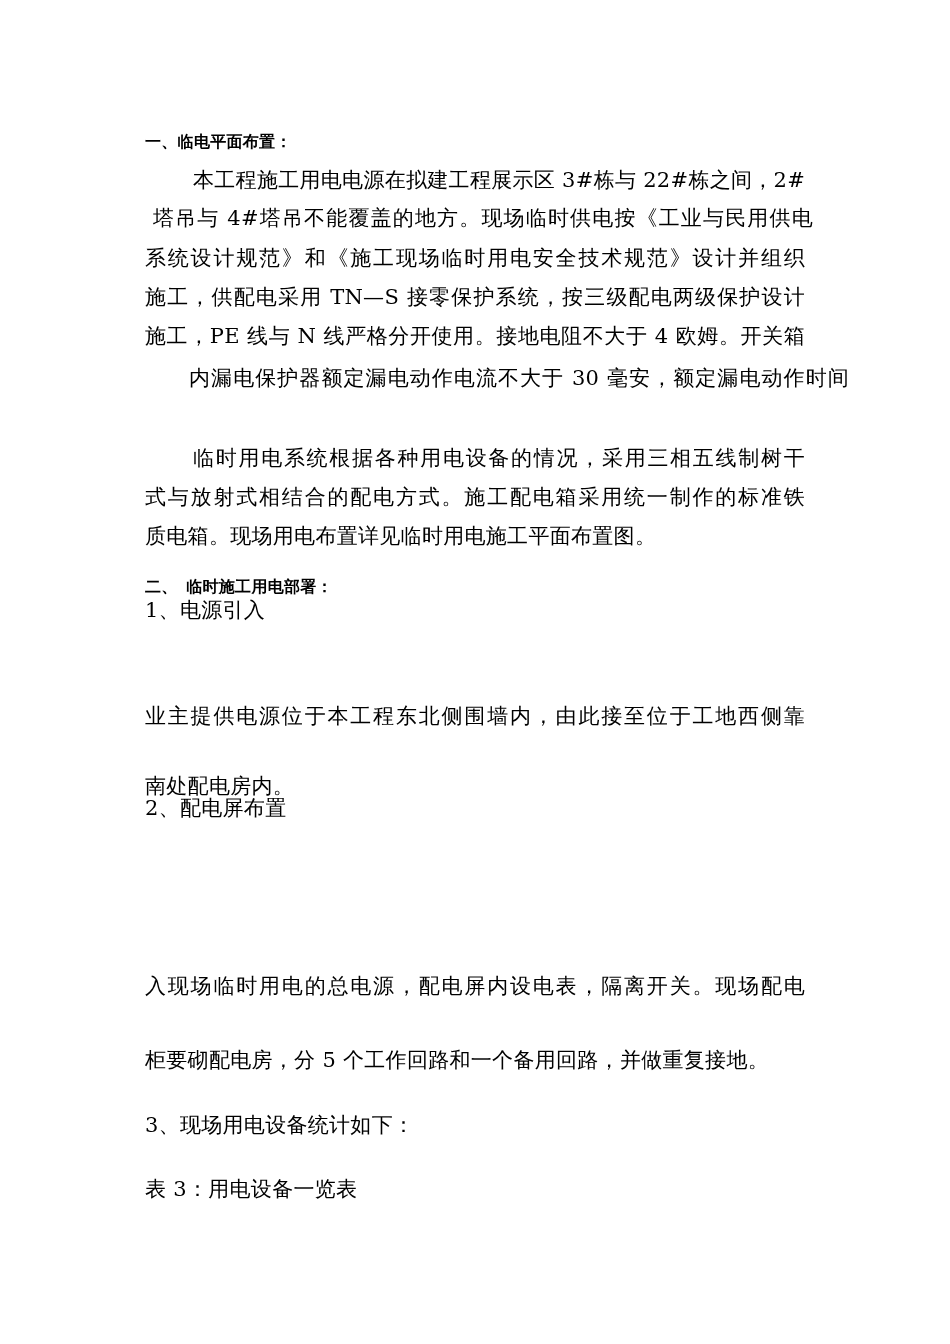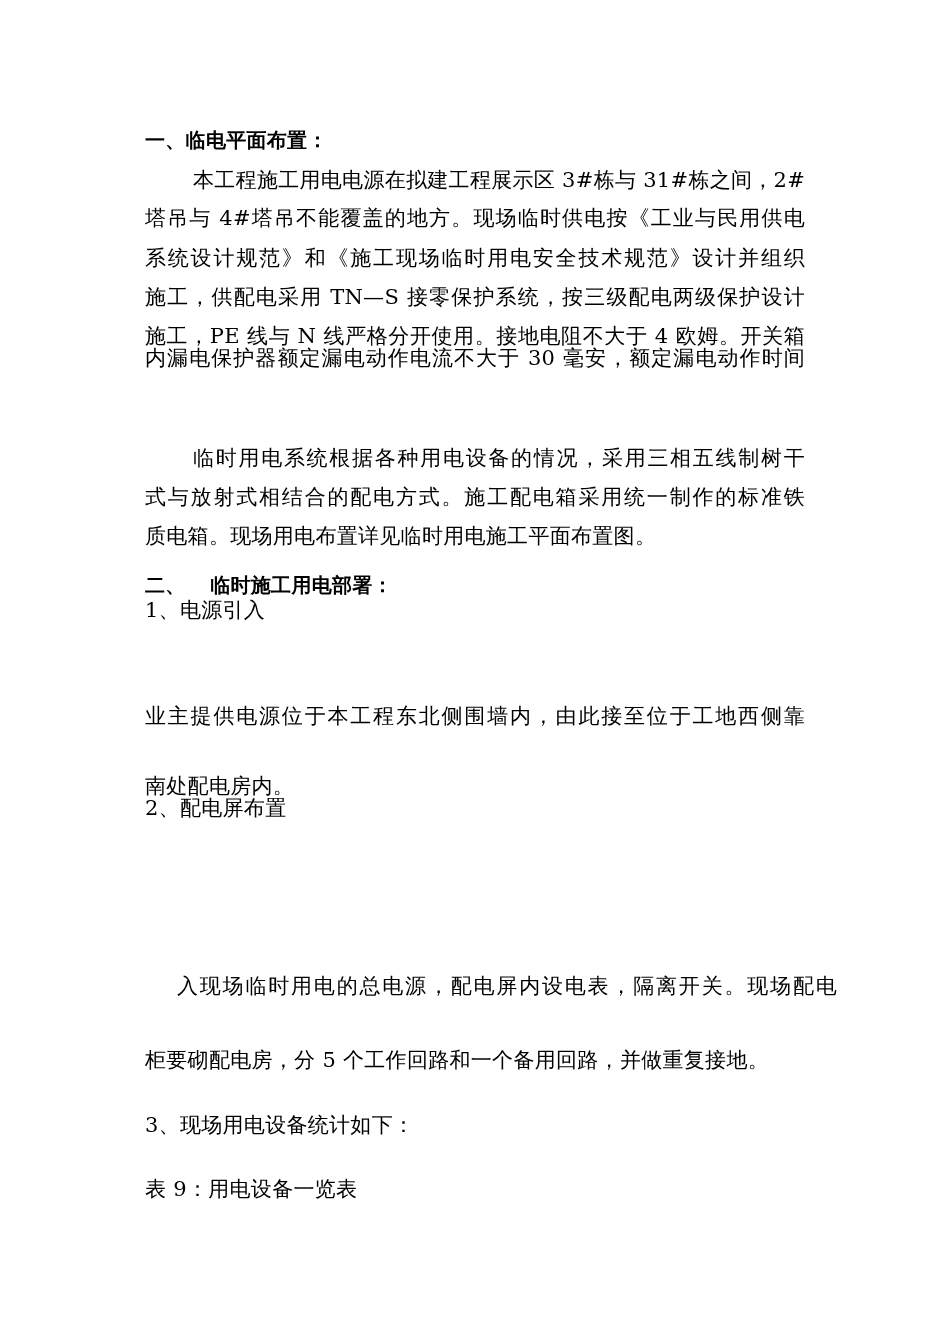--- a/index.html
+++ b/index.html
@@ -3,46 +3,46 @@
   <meta charset="utf-8">
   <style>
     html, body { margin: 0; padding: 0; background: #ffffff; }
     body { width: 950px; height: 1344px; position: relative; overflow: hidden;
            font-family: "DejaVu Serif", "Liberation Serif", serif; color: #000; }
     .page { position: absolute; left: 0; top: 0; width: 950px; height: 1344px; background: #fff; }
     .line { position: absolute; left: 145px; width: 660px; font-size: 21px; line-height: 28px;
             white-space: nowrap; letter-spacing: 0.3px; }
     .justify { text-align: justify; text-align-last: justify; }
     .indent { left: 193px; width: 612px; }
-    .bold { font-weight: bold; font-family: Liberation Mono, monospace; font-size: 20px; }
+    .bold { font-weight: bold; font-family: Liberation Serif, serif; font-size: 16px; }
   </style>
 </head>
 <body>
 
 <div class="page">
 
   <div class="line bold" style="top:128px;">一、临电平面布置：</div>
 
-  <div class="line indent justify" style="top:166px;">本工程施工用电电源在拟建工程展示区 3#栋与 31#栋之间，2#</div>
-  <div class="line justify" style="top:204px;">塔吊与 4#塔吊不能覆盖的地方。现场临时供电按《工业与民用供电</div>
+  <div class="line indent justify" style="top:166px;">本工程施工用电电源在拟建工程展示区 3#栋与 22#栋之间，2#</div>
+  <div class="line justify" style="top:204px;margin-left:8px;">塔吊与 4#塔吊不能覆盖的地方。现场临时供电按《工业与民用供电</div>
   <div class="line justify" style="top:244px;">系统设计规范》和《施工现场临时用电安全技术规范》设计并组织</div>
   <div class="line justify" style="top:283px;">施工，供配电采用 TN—S 接零保护系统，按三级配电两级保护设计</div>
   <div class="line justify" style="top:322px;">施工，PE 线与 N 线严格分开使用。接地电阻不大于 4 欧姆。开关箱</div>
-  <div class="line justify" style="top:344px;">内漏电保护器额定漏电动作电流不大于 30 毫安，额定漏电动作时间</div>
+  <div class="line justify" style="top:364px;margin-left:44px;">内漏电保护器额定漏电动作电流不大于 30 毫安，额定漏电动作时间</div>
 
   <div class="line indent justify" style="top:444px;">临时用电系统根据各种用电设备的情况，采用三相五线制树干</div>
   <div class="line justify" style="top:483px;">式与放射式相结合的配电方式。施工配电箱采用统一制作的标准铁</div>
   <div class="line" style="top:522px;">质电箱。现场用电布置详见临时用电施工平面布置图。</div>
 
   <div class="line bold" style="top:573px; white-space:pre;">二、  临时施工用电部署：</div>
 
   <div class="line" style="top:596px;">1、电源引入</div>
   <div class="line" style="top:772px;">南处配电房内。</div>
   <div class="line justify" style="top:702px;">业主提供电源位于本工程东北侧围墙内，由此接至位于工地西侧靠</div>
 
   <div class="line" style="top:794px;">2、配电屏布置</div>
-  <div class="line justify" style="top:972px;margin-left:32px;">入现场临时用电的总电源，配电屏内设电表，隔离开关。现场配电</div>
+  <div class="line justify" style="top:972px;">入现场临时用电的总电源，配电屏内设电表，隔离开关。现场配电</div>
   <div class="line" style="top:1046px;">柜要砌配电房，分 5 个工作回路和一个备用回路，并做重复接地。</div>
 
   <div class="line" style="top:1111px;">3、现场用电设备统计如下：</div>
-  <div class="line" style="top:1175px;">表 9：用电设备一览表</div>
+  <div class="line" style="top:1175px;">表 3：用电设备一览表</div>
 
 </div>
 
 </body></html>

